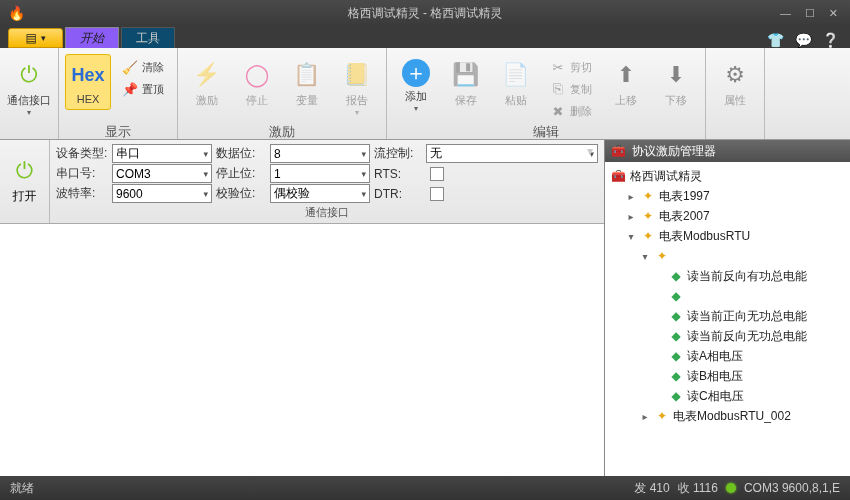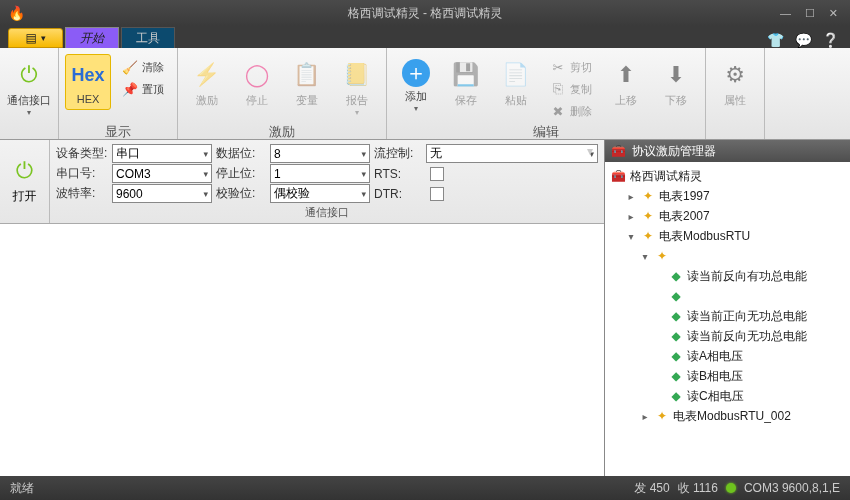--- a/index.html
+++ b/index.html
@@ -307,20 +307,20 @@
           <span class="nico" style="color:#e6a817">✦</span>
           <span>电表ModbusRTU_002</span>
         </div>
     </div>
   </div>
 </div>
 
 <div class="status">
   <span>就绪</span>
   <div class="right">
-    <span>发 450</span>
+    <span>发 410</span>
     <span>收 1116</span>
     <span class="led"></span>
     <span>COM3  9600,8,1,E</span>
   </div>
 </div>
 
 <div class="watermark">知乎 @测控道</div>
 
 </body></html>

